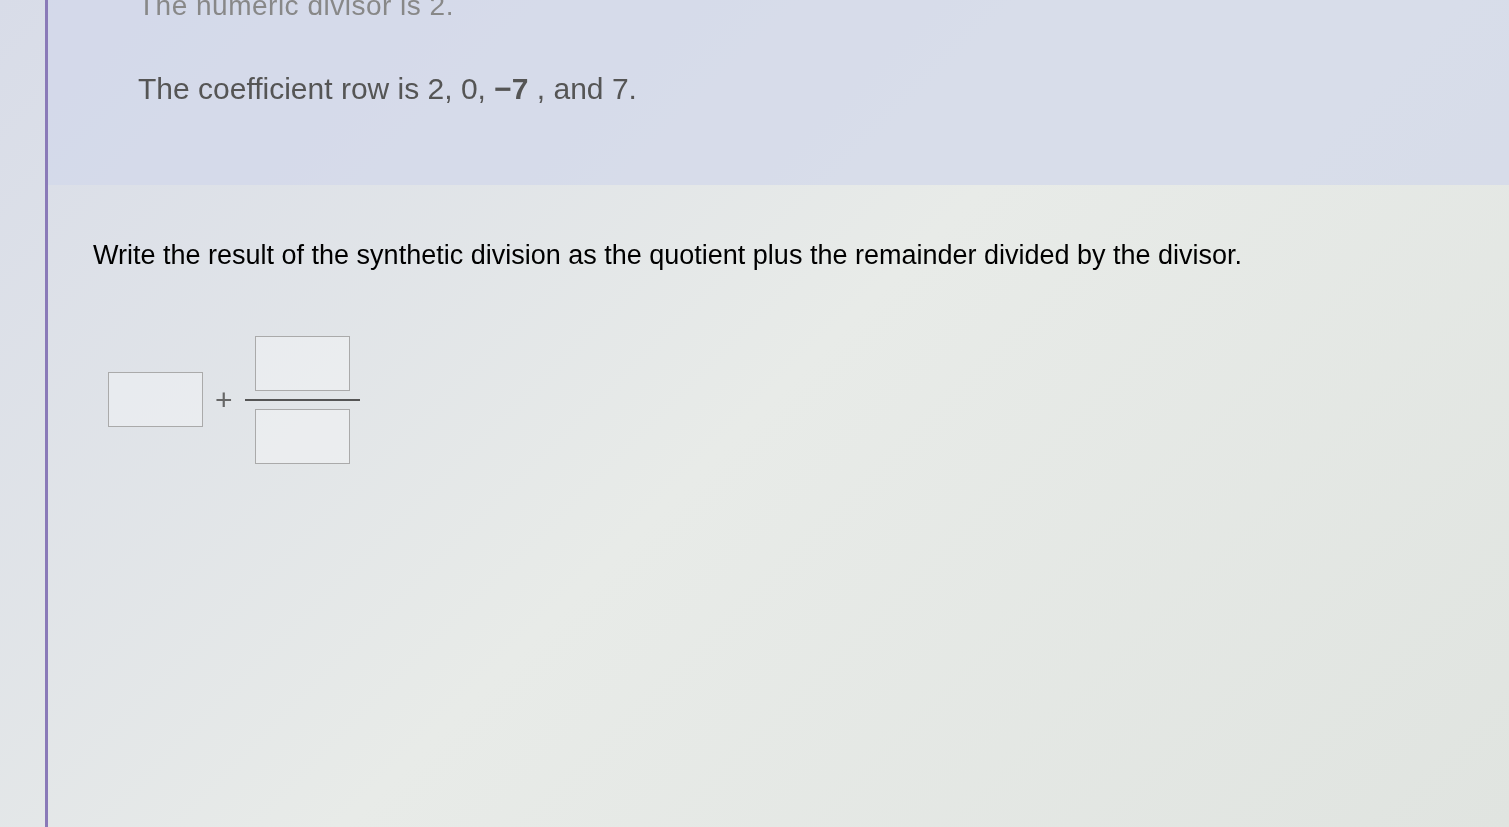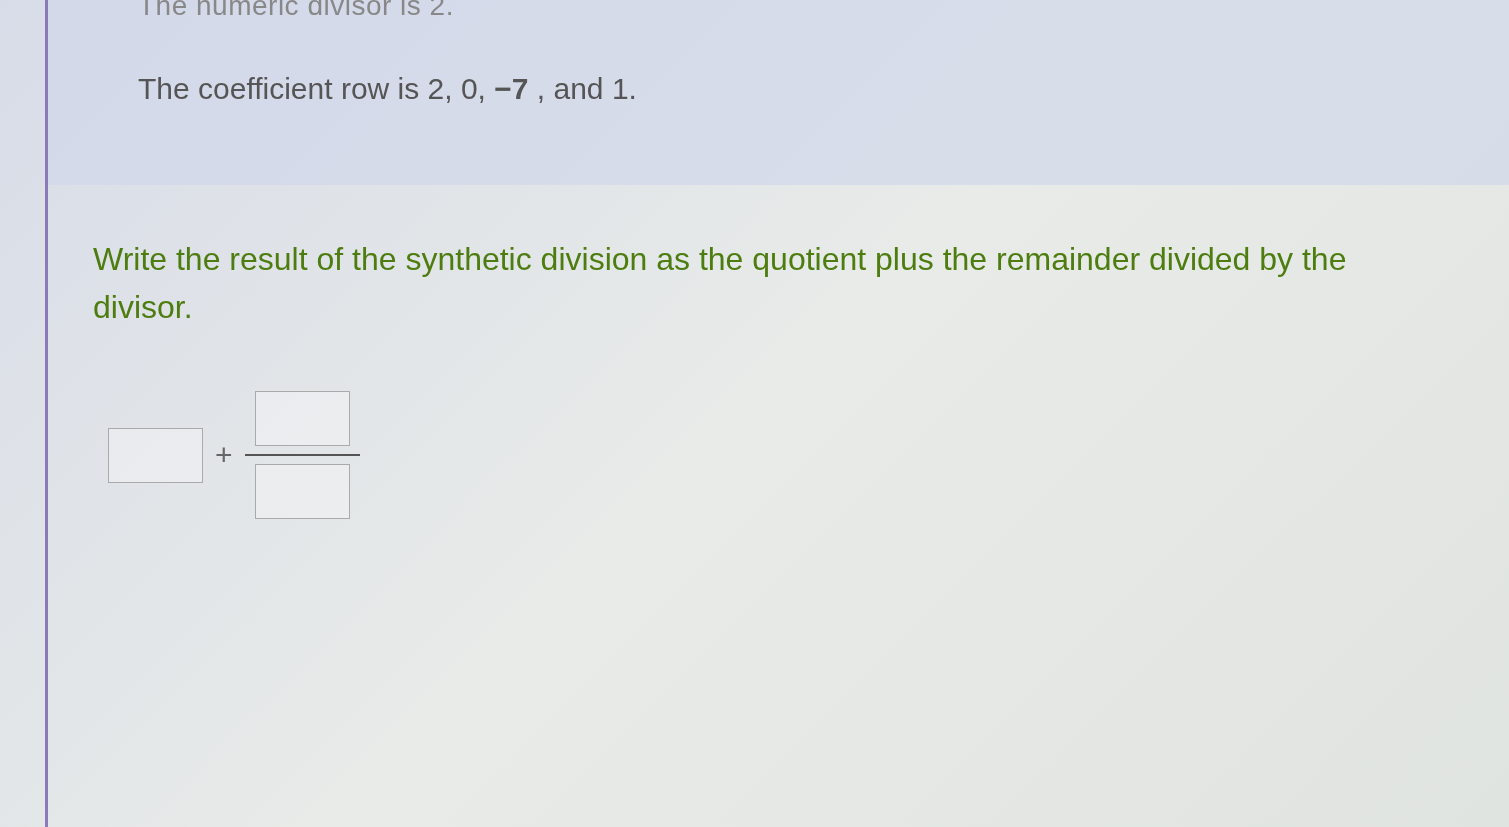--- a/index.html
+++ b/index.html
@@ -56,22 +56,22 @@
     
     .bold-seven {
       font-weight: bold;
     }
     
     .white-section {
       padding: 50px 60px 0 45px;
     }
     
     .instruction-text {
-      color: #4d7c0f;
-      font-size: 32px;
+      color: #000000;
+      font-size: 27px;
       line-height: 1.5;
     }
     
     .enter-text {
       color: #666;
       font-size: 29px;
       margin-top: 35px;
     }
     
     .answer-boxes {
@@ -121,21 +121,21 @@
 </head>
 <body>
 
 <div class="left-border"></div>
 
 <div class="content-wrapper">
 
   <div class="blue-section">
     <div class="partial-text">The numeric divisor is 2.</div>
     <div class="coefficient-text">
-      <span>The coefficient row is 2, 0, </span><span class="bold-seven">−7</span><span> , and 1.</span>
+      <span>The coefficient row is 2, 0, </span><span class="bold-seven">−7</span><span> , and 7.</span>
     </div>
   </div>
 
   <div class="white-section">
     <div class="instruction-text">Write the result of the synthetic division as the quotient plus the remainder divided by the divisor.</div>
 
     <div class="answer-boxes">
       <input type="text" class="input-box" style="">
       <span class="plus-sign">+</span>
       <div class="fraction-wrapper">

